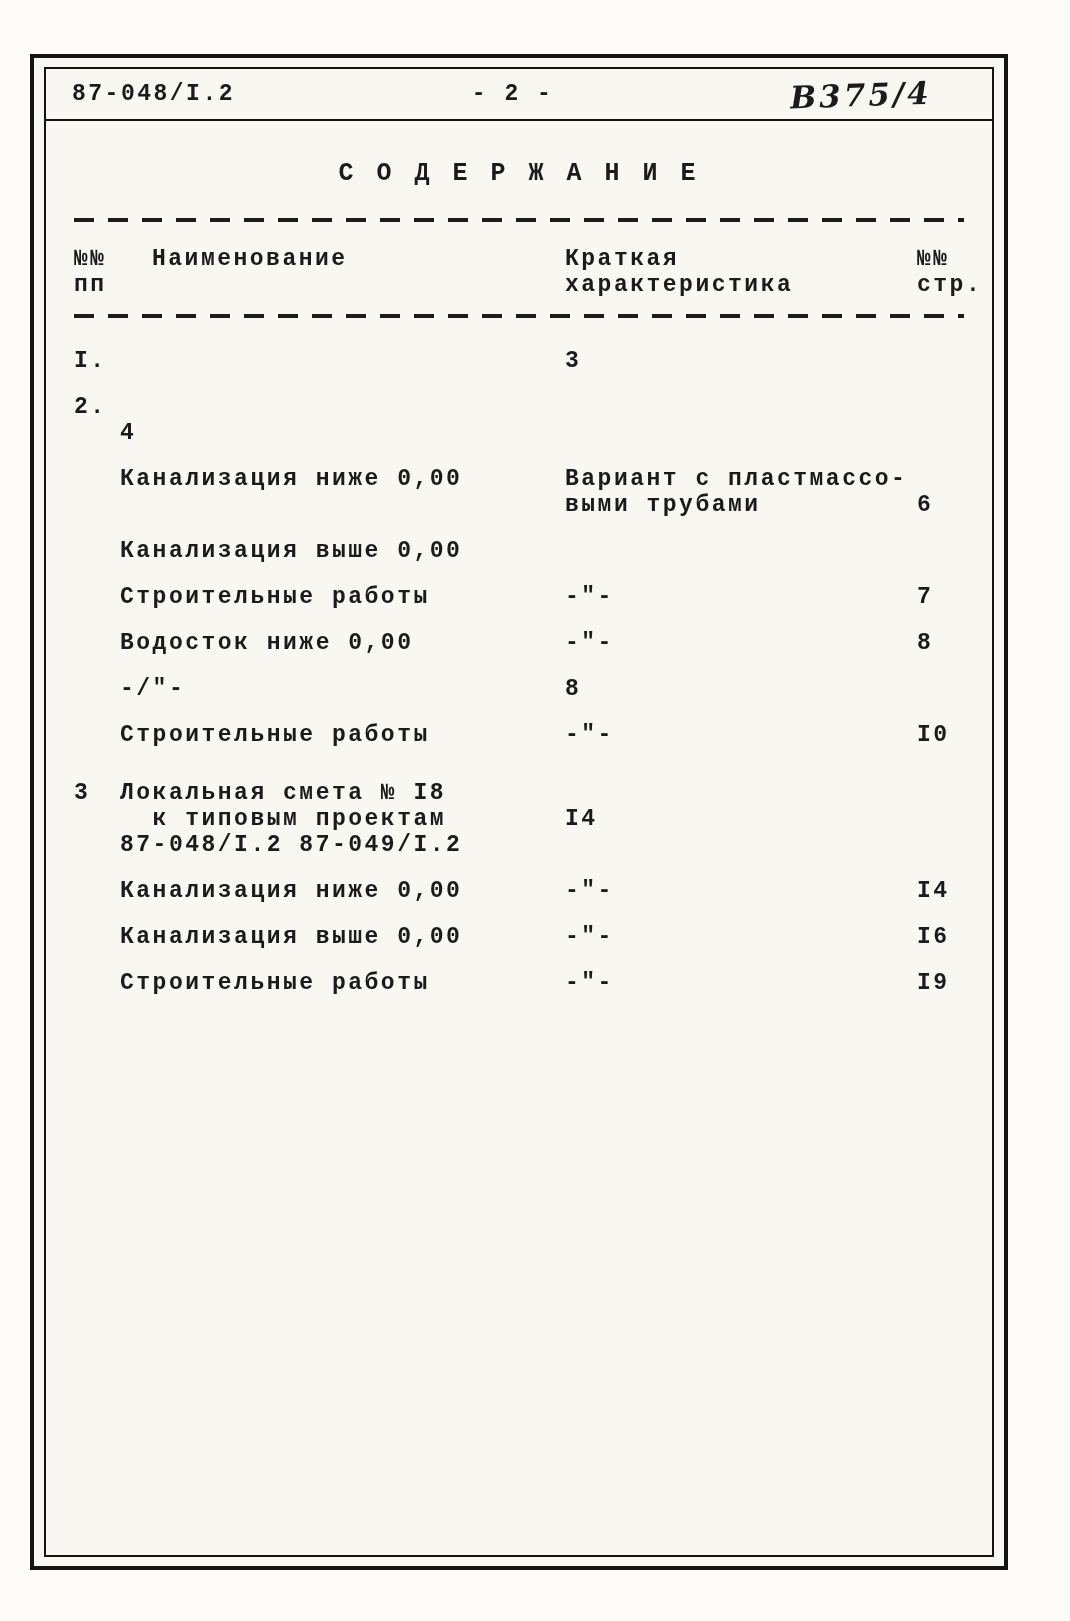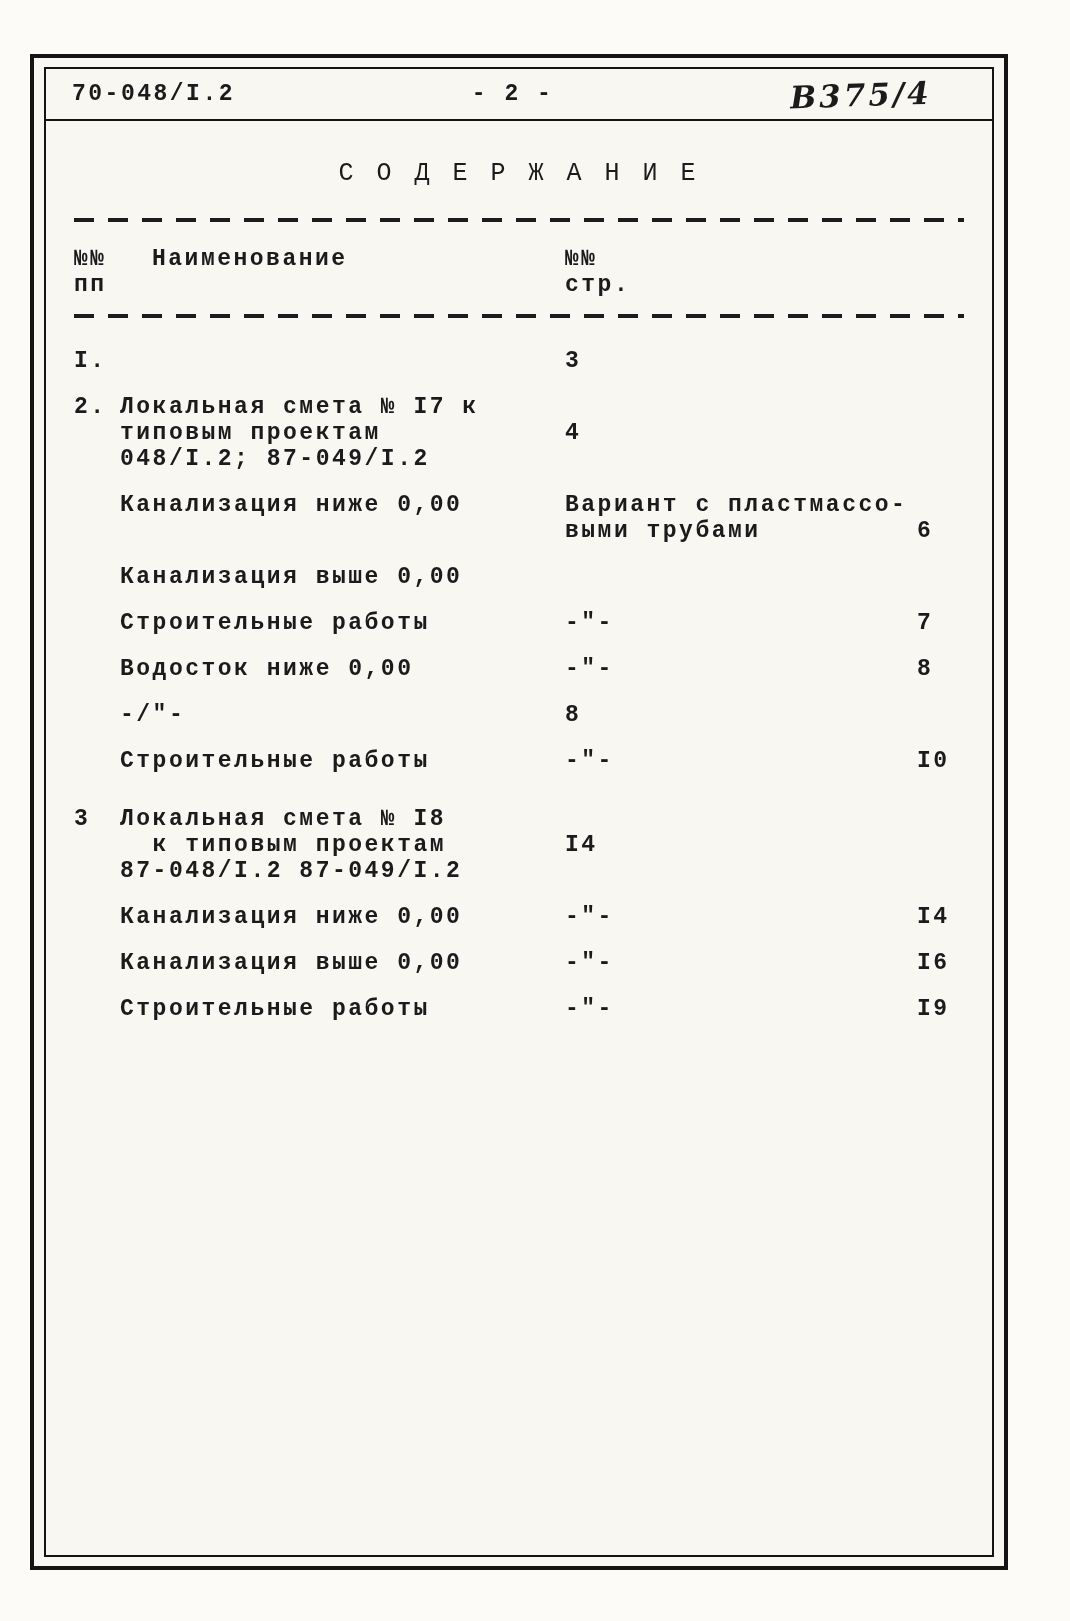--- a/index.html
+++ b/index.html
@@ -37,21 +37,21 @@
     transform:rotate(-2deg);
     margin-right:34px;
   }
   .header-rule { height:2px; background:#141414; }
 
   .content { padding:0 28px; }
 
   .title {
     text-align:center;
     margin-top:38px;
-    font-size:25px; font-weight:normal; letter-spacing:4px;
+    font-size:25px; font-weight:bold; letter-spacing:4px;
     white-space:pre-wrap;
   }
 
   .dashed {
     height:4px; margin-top:30px;
     background:repeating-linear-gradient(to right, #1c1c1c 0 20px, transparent 20px 34px);
   }
   .dashed.below-head { margin-top:16px; }
 
   .thead, .row {
@@ -70,55 +70,54 @@
   .c-page.v2 { padding-top:26px; }
 </style>
 </head>
 <body>
 
 <div class="page">
   <div class="outer-frame">
     <div class="inner-frame">
 
       <div class="header">
-        <span class="doc-code">70-048/I.2</span>
+        <span class="doc-code">87-048/I.2</span>
         <span class="page-num">- 2 -</span>
         <span class="handwritten">В375/4</span>
       </div>
       <div class="header-rule"></div>
 
       <div class="content">
 
         <div class="title">С О Д Е Р Ж А Н И Е</div>
 
         <div class="dashed"></div>
 
         <div class="thead">
           <div class="cell c-num">№№
 пп</div>
           <div class="cell c-name">Наименование</div>
+          <div class="cell c-desc">Краткая
+характеристика</div>
           <div class="cell c-page">№№
 стр.</div>
         </div>
 
         <div class="dashed below-head"></div>
 
         <div class="rows">
 
           <div class="row">
             <div class="cell c-num">I.</div>
             <div class="cell c-desc"></div>
             <div class="cell c-page">3</div>
           </div>
 
           <div class="row">
             <div class="cell c-num">2.</div>
-            <div class="cell c-name">Локальная смета № I7 к
-типовым проектам
-048/I.2; 87-049/I.2</div>
             <div class="cell c-page v2">4</div>
           </div>
 
           <div class="row">
             <div class="cell c-num"></div>
             <div class="cell c-name">Канализация ниже 0,00</div>
             <div class="cell c-desc">Вариант с пластмассо-
 выми трубами</div>
             <div class="cell c-page v2">6</div>
           </div>

